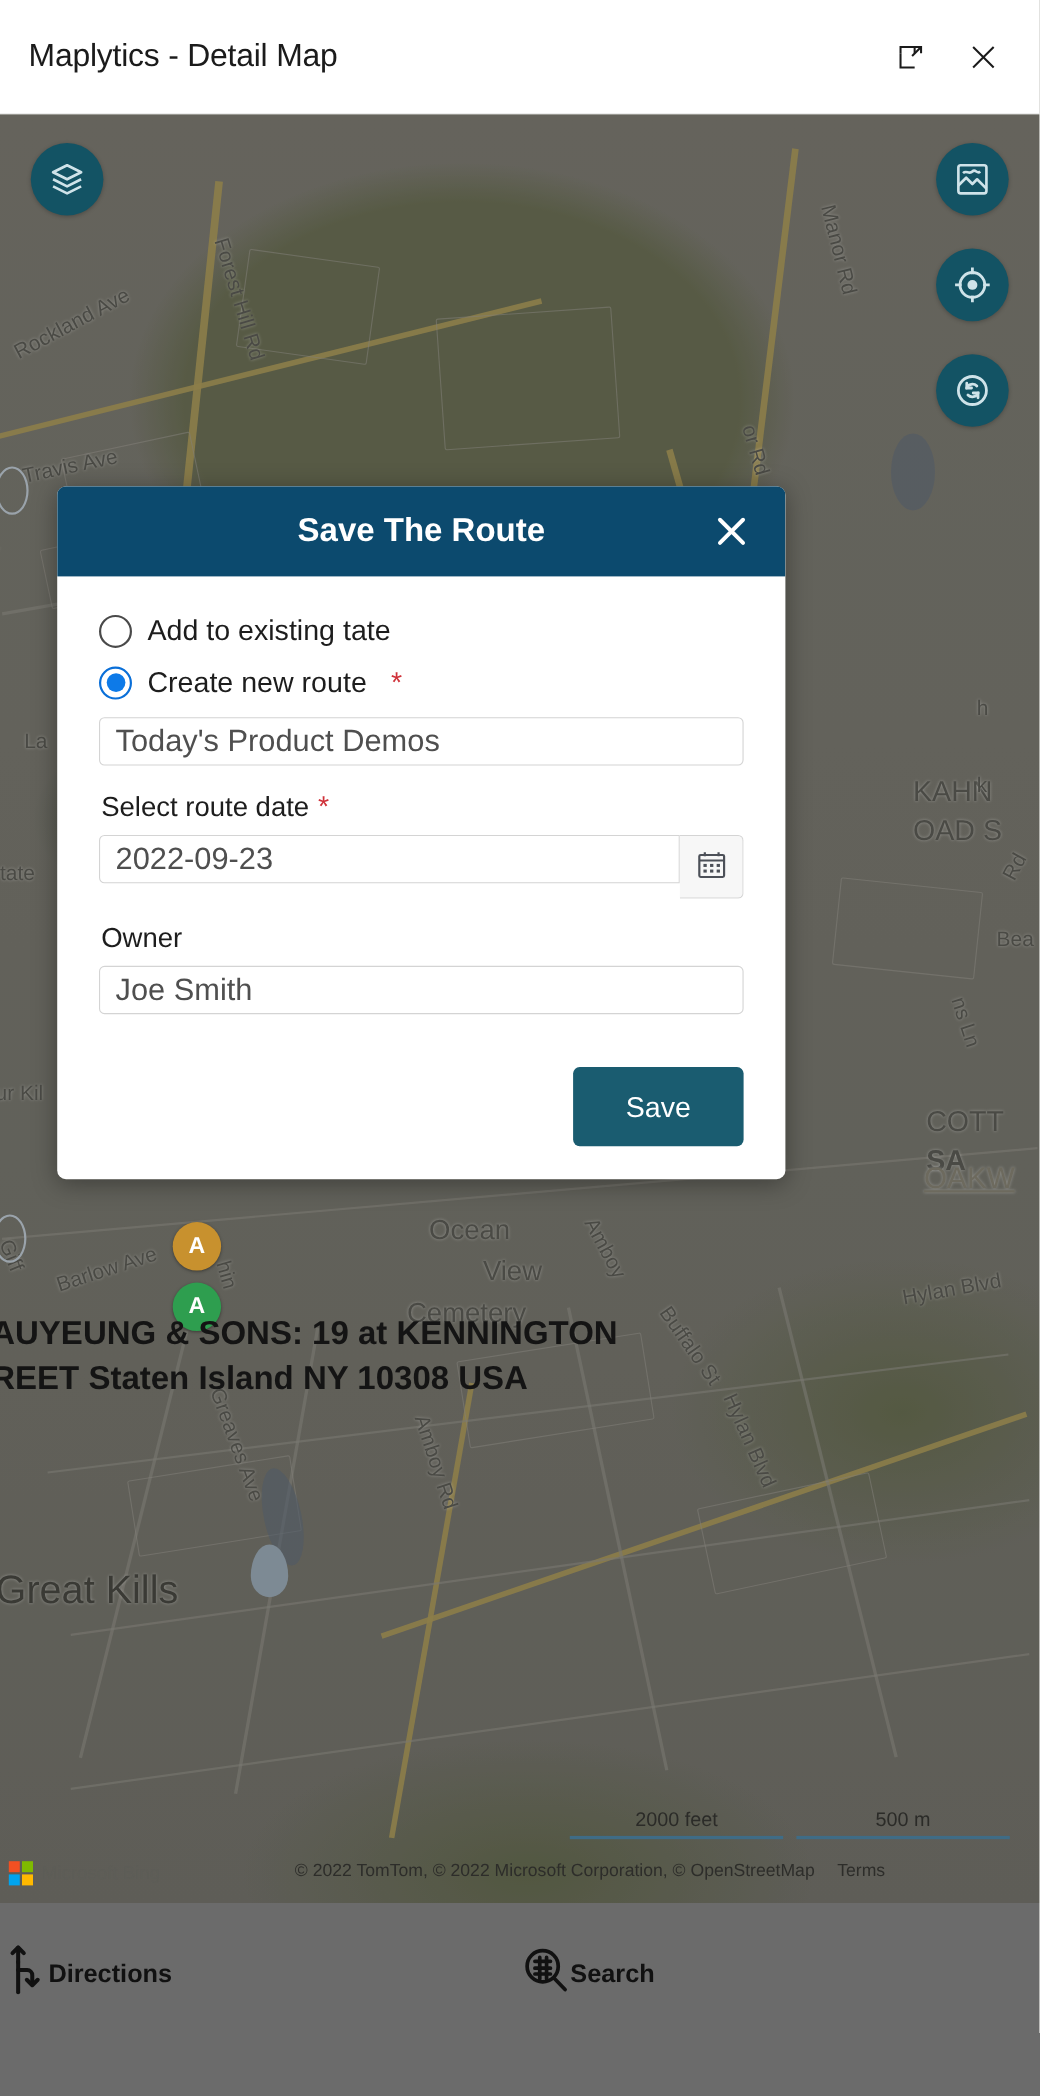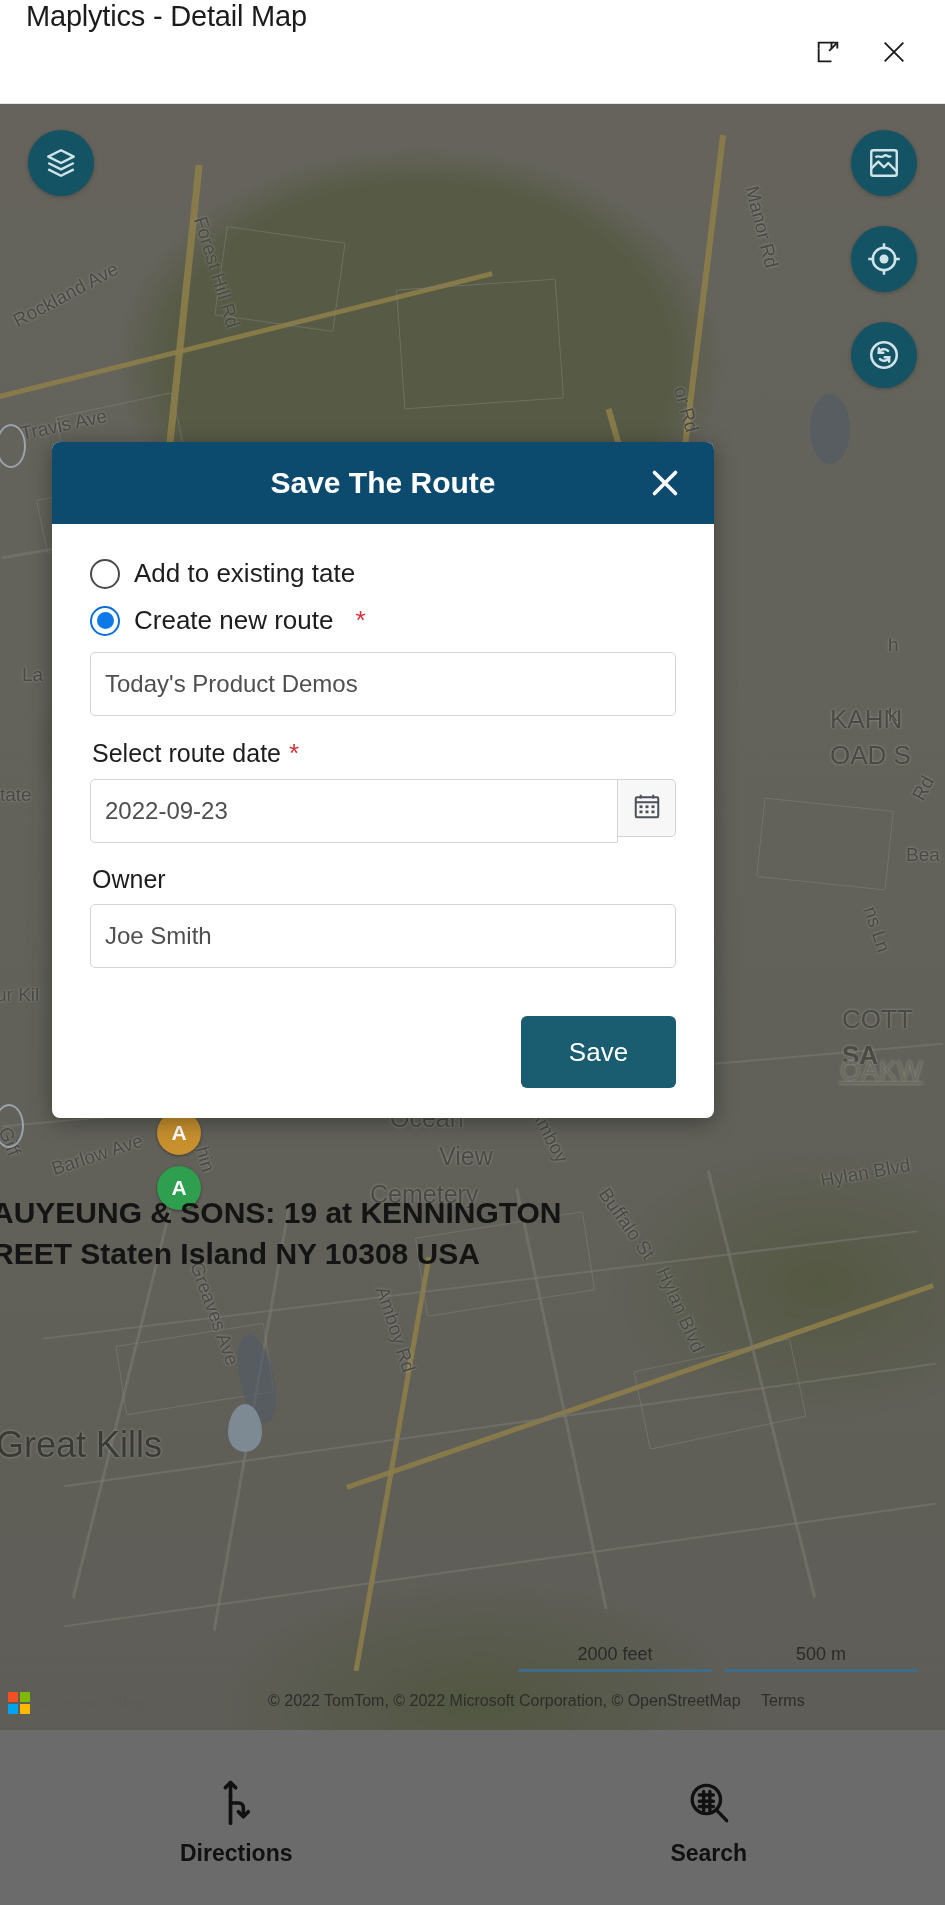--- a/index.html
+++ b/index.html
@@ -8,21 +8,21 @@
     font-family: "Liberation Sans", sans-serif;
     background: #ffffff;
     overflow: hidden;
   }
   .app { position: relative; width: 945px; height: 1905px; }
 
   
   .titlebar {
     position: absolute; left: 0; top: 0; width: 945px; height: 104px;
     background: #ffffff;
-    display: flex; 
+    display: flex; align-items: center;
     border-bottom: 1px solid #e6e6e6;
   }
   .titlebar-title {
     font-size: 29px; color: #1b1b1b; margin-left: 26px; letter-spacing: -0.2px;
   }
   .titlebar-actions {
     margin-left: auto; display: flex; align-items: center; gap: 32px; margin-right: 34px;
   }
   .tb-icon {
     width: 34px; height: 34px; display: flex; align-items: center; justify-content: center;
@@ -124,23 +124,23 @@
   .radio.checked::after {
     content: ""; position: absolute; left: 50%; top: 50%;
     width: 17px; height: 17px; margin: -8.5px 0 0 -8.5px;
     border-radius: 50%; background: #0d7ae8;
   }
   .radio-label { font-size: 26px; color: #1d1d1d; }
   .req { color: #d0323a; font-size: 26px; margin-left: 8px; }
 
   .field-label { font-size: 25px; color: #1d1d1d; margin: 22px 0 10px 2px; }
   .input {
-    width: 100%; height: 64px; border: 1px solid #d4d4d4; border-radius: 5px;
+    width: 100%; height: 44px; border: 1px solid #d4d4d4; border-radius: 5px;
     background: #fff; display: flex; align-items: center; padding: 0 14px;
-    font-size: 24px; color: #4f4f4f; cursor: text;
+    font-size: 28px; color: #4f4f4f; cursor: text;
   }
   .input-group { display: flex; width: 100%; }
   .input-group .input { border-top-right-radius: 0; border-bottom-right-radius: 0; }
   .date-btn {
     width: 58px; height: 58px; flex: none;
     border: 1px solid #d4d4d4; border-left: none;
     border-top-right-radius: 5px; border-bottom-right-radius: 5px;
     background: #f7f7f7; display: flex; align-items: center; justify-content: center;
     cursor: pointer;
   }
@@ -153,22 +153,22 @@
     display: flex; align-items: center; justify-content: center; cursor: pointer;
     border: none;
   }
 
   
   .bottomnav {
     position: absolute; left: 0; bottom: 0; width: 945px; height: 175px;
     background: #6b6b6b; display: flex; align-items: flex-start;
   }
   .nav-item {
-    flex: 1; display: flex; flex-direction: column; align-items: center;
-    padding-top: 42px; cursor: pointer;
+    flex: 1; display: flex; flex-direction: row; align-items: center;
+    padding-top: 30px; cursor: pointer;
   }
   .nav-icon { height: 62px; display: flex; align-items: center; justify-content: center; }
   .nav-label { font-size: 23px; font-weight: bold; color: #111; margin-top: 6px; }
 </style>
 </head>
 <body>
 
 <div class="app">
 
   <div class="titlebar">

